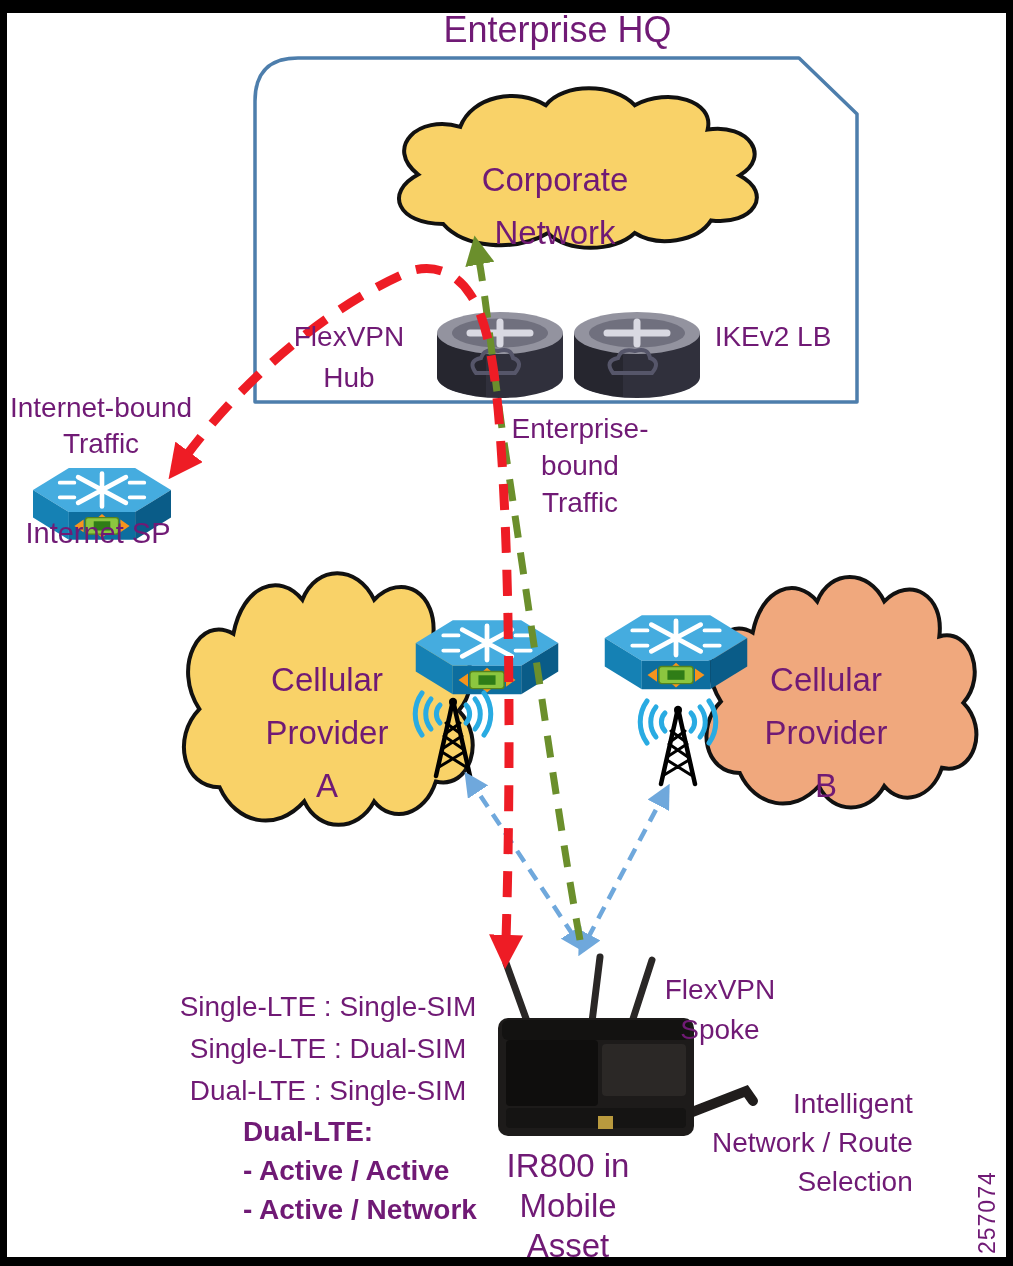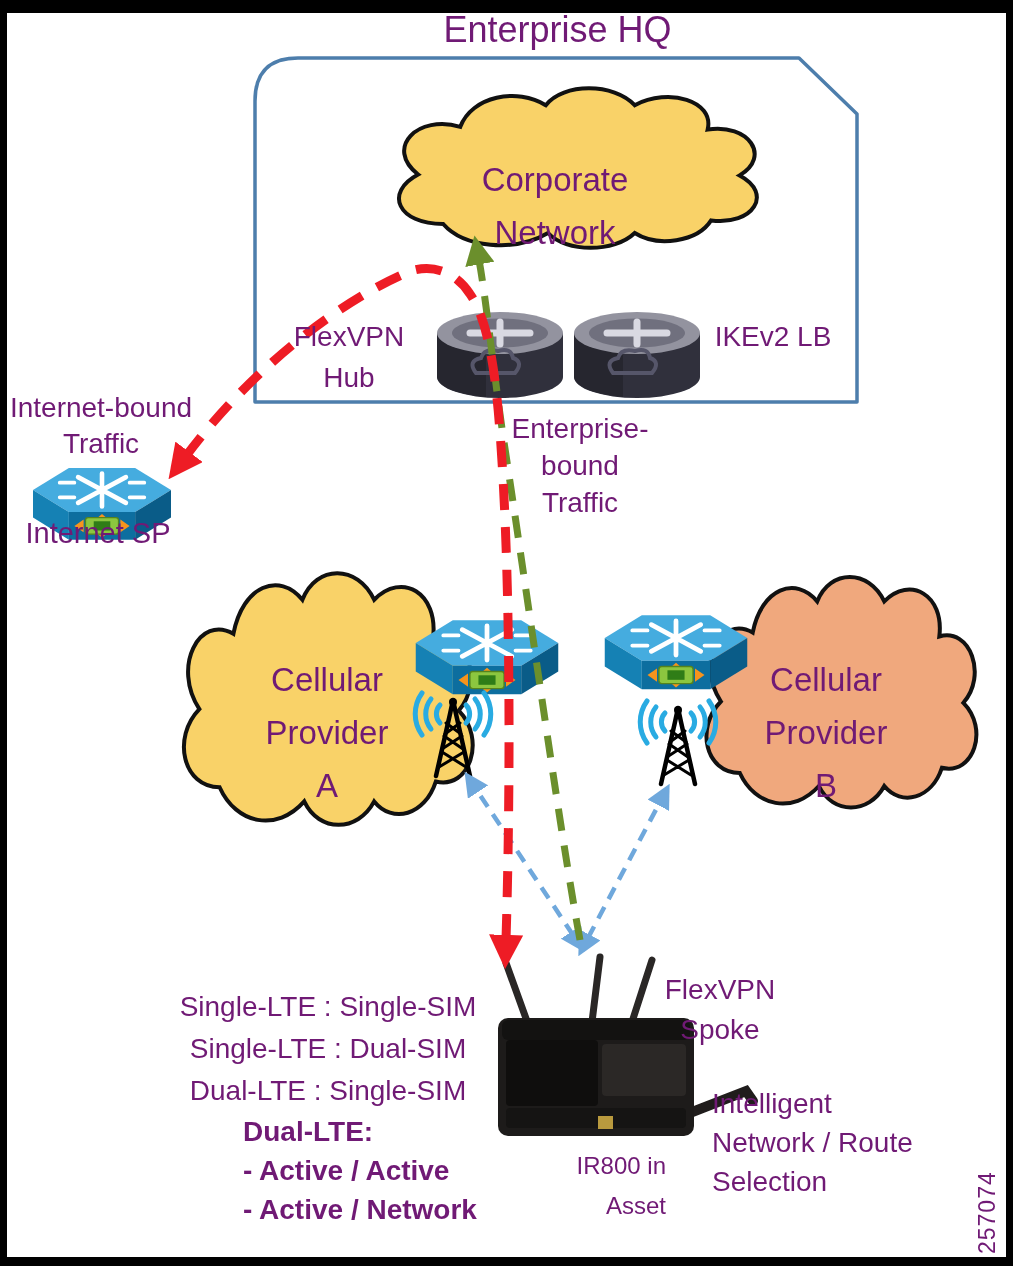--- a/index.html
+++ b/index.html
@@ -184,31 +184,32 @@
     <div>Single-LTE : Dual-SIM</div>
     <div>Dual-LTE : Single-SIM</div>
   </div>
 
   <div class="lbl t-lab" style="left:243px;top:1112px;line-height:39px;font-weight:bold;">
     <div>Dual-LTE:</div>
     <div>- Active / Active</div>
     <div>- Active / Network</div>
   </div>
 
-  <div class="lbl ctr t-lab" style="left:470px;top:1146px;width:196px;line-height:40px;font-size:24px;text-align:right;">
+  <div class="lbl ctr t-lab" style="left:470px;top:1146px;width:196px;line-height:40px;font-size:33px;">
     <div>IR800 in</div>
+    <div>Mobile</div>
     <div>Asset</div>
   </div>
 
   <div class="lbl ctr t-lab" style="left:645px;top:970px;width:150px;line-height:40px;">
     <div>FlexVPN</div>
     <div>Spoke</div>
   </div>
 
-  <div class="lbl t-lab" style="left:712px;top:1084px;line-height:39px;">
+  <div class="lbl t-lab" style="left:712px;top:1084px;line-height:39px;text-align:right;">
     <div>Intelligent</div>
     <div>Network / Route</div>
     <div>Selection</div>
   </div>
 
   <div class="fignum">257074</div>
 
 </div>
 
 </body></html>

